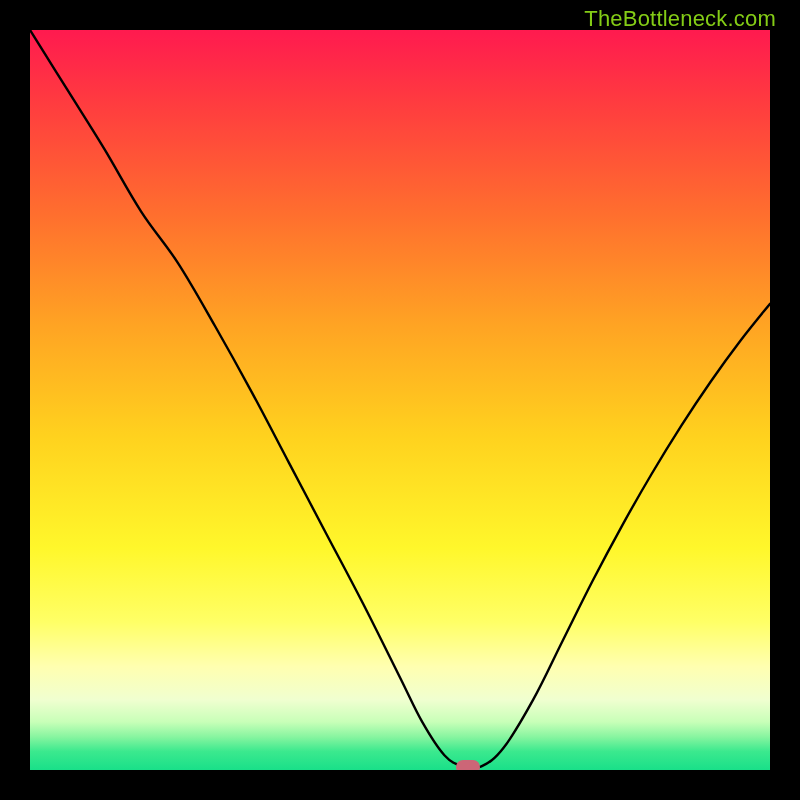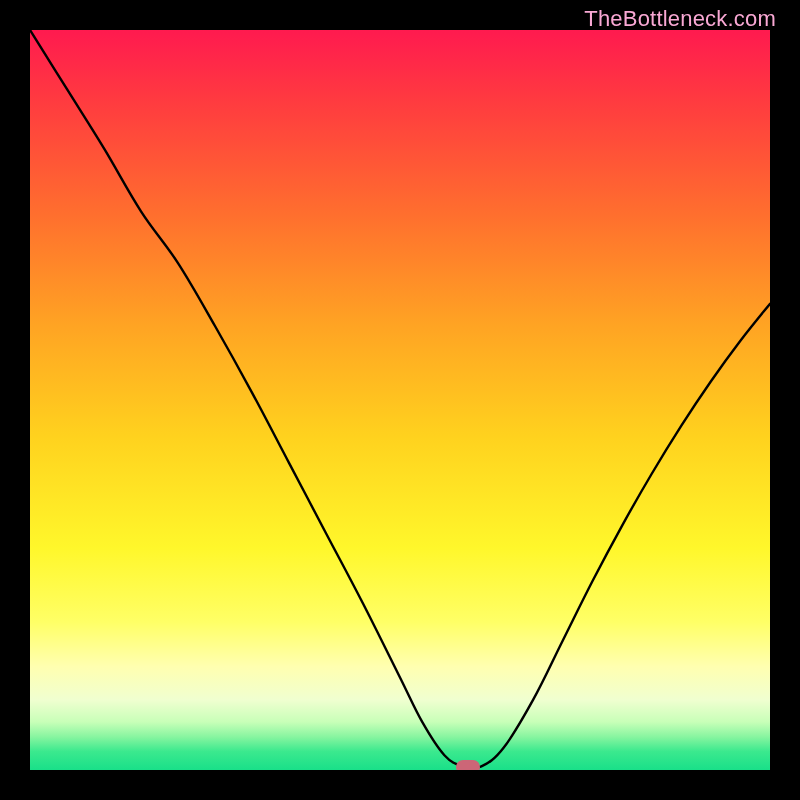--- a/index.html
+++ b/index.html
@@ -1,17 +1,17 @@
 <!DOCTYPE html>
 <html><head>
 <meta charset="utf-8">
 <style>
 html,body{margin:0;padding:0;width:800px;height:800px;background:#000;overflow:hidden;font-family:Arial,Helvetica,sans-serif}
 .plot-area{position:absolute;left:30px;top:30px;width:740px;height:740px;overflow:hidden}
-.watermark{position:absolute;top:6px;right:24px;color:#f9a8d4;font-size:22px;font-weight:400;letter-spacing:.2px}
+.watermark{position:absolute;top:6px;right:24px;color:#84cc16;font-size:22px;font-weight:400;letter-spacing:.2px}
 .curve{position:absolute;left:0;top:0}
 .marker{position:absolute;width:24px;height:14px;border-radius:7px;background:#cc6677;transform:translate(-50%,-50%)}
 </style>
 </head>
 <body>
 
 <div class="watermark">TheBottleneck.com</div>
 <div class="plot-area">
   <svg id="bg" width="740" height="740">
     <defs>

